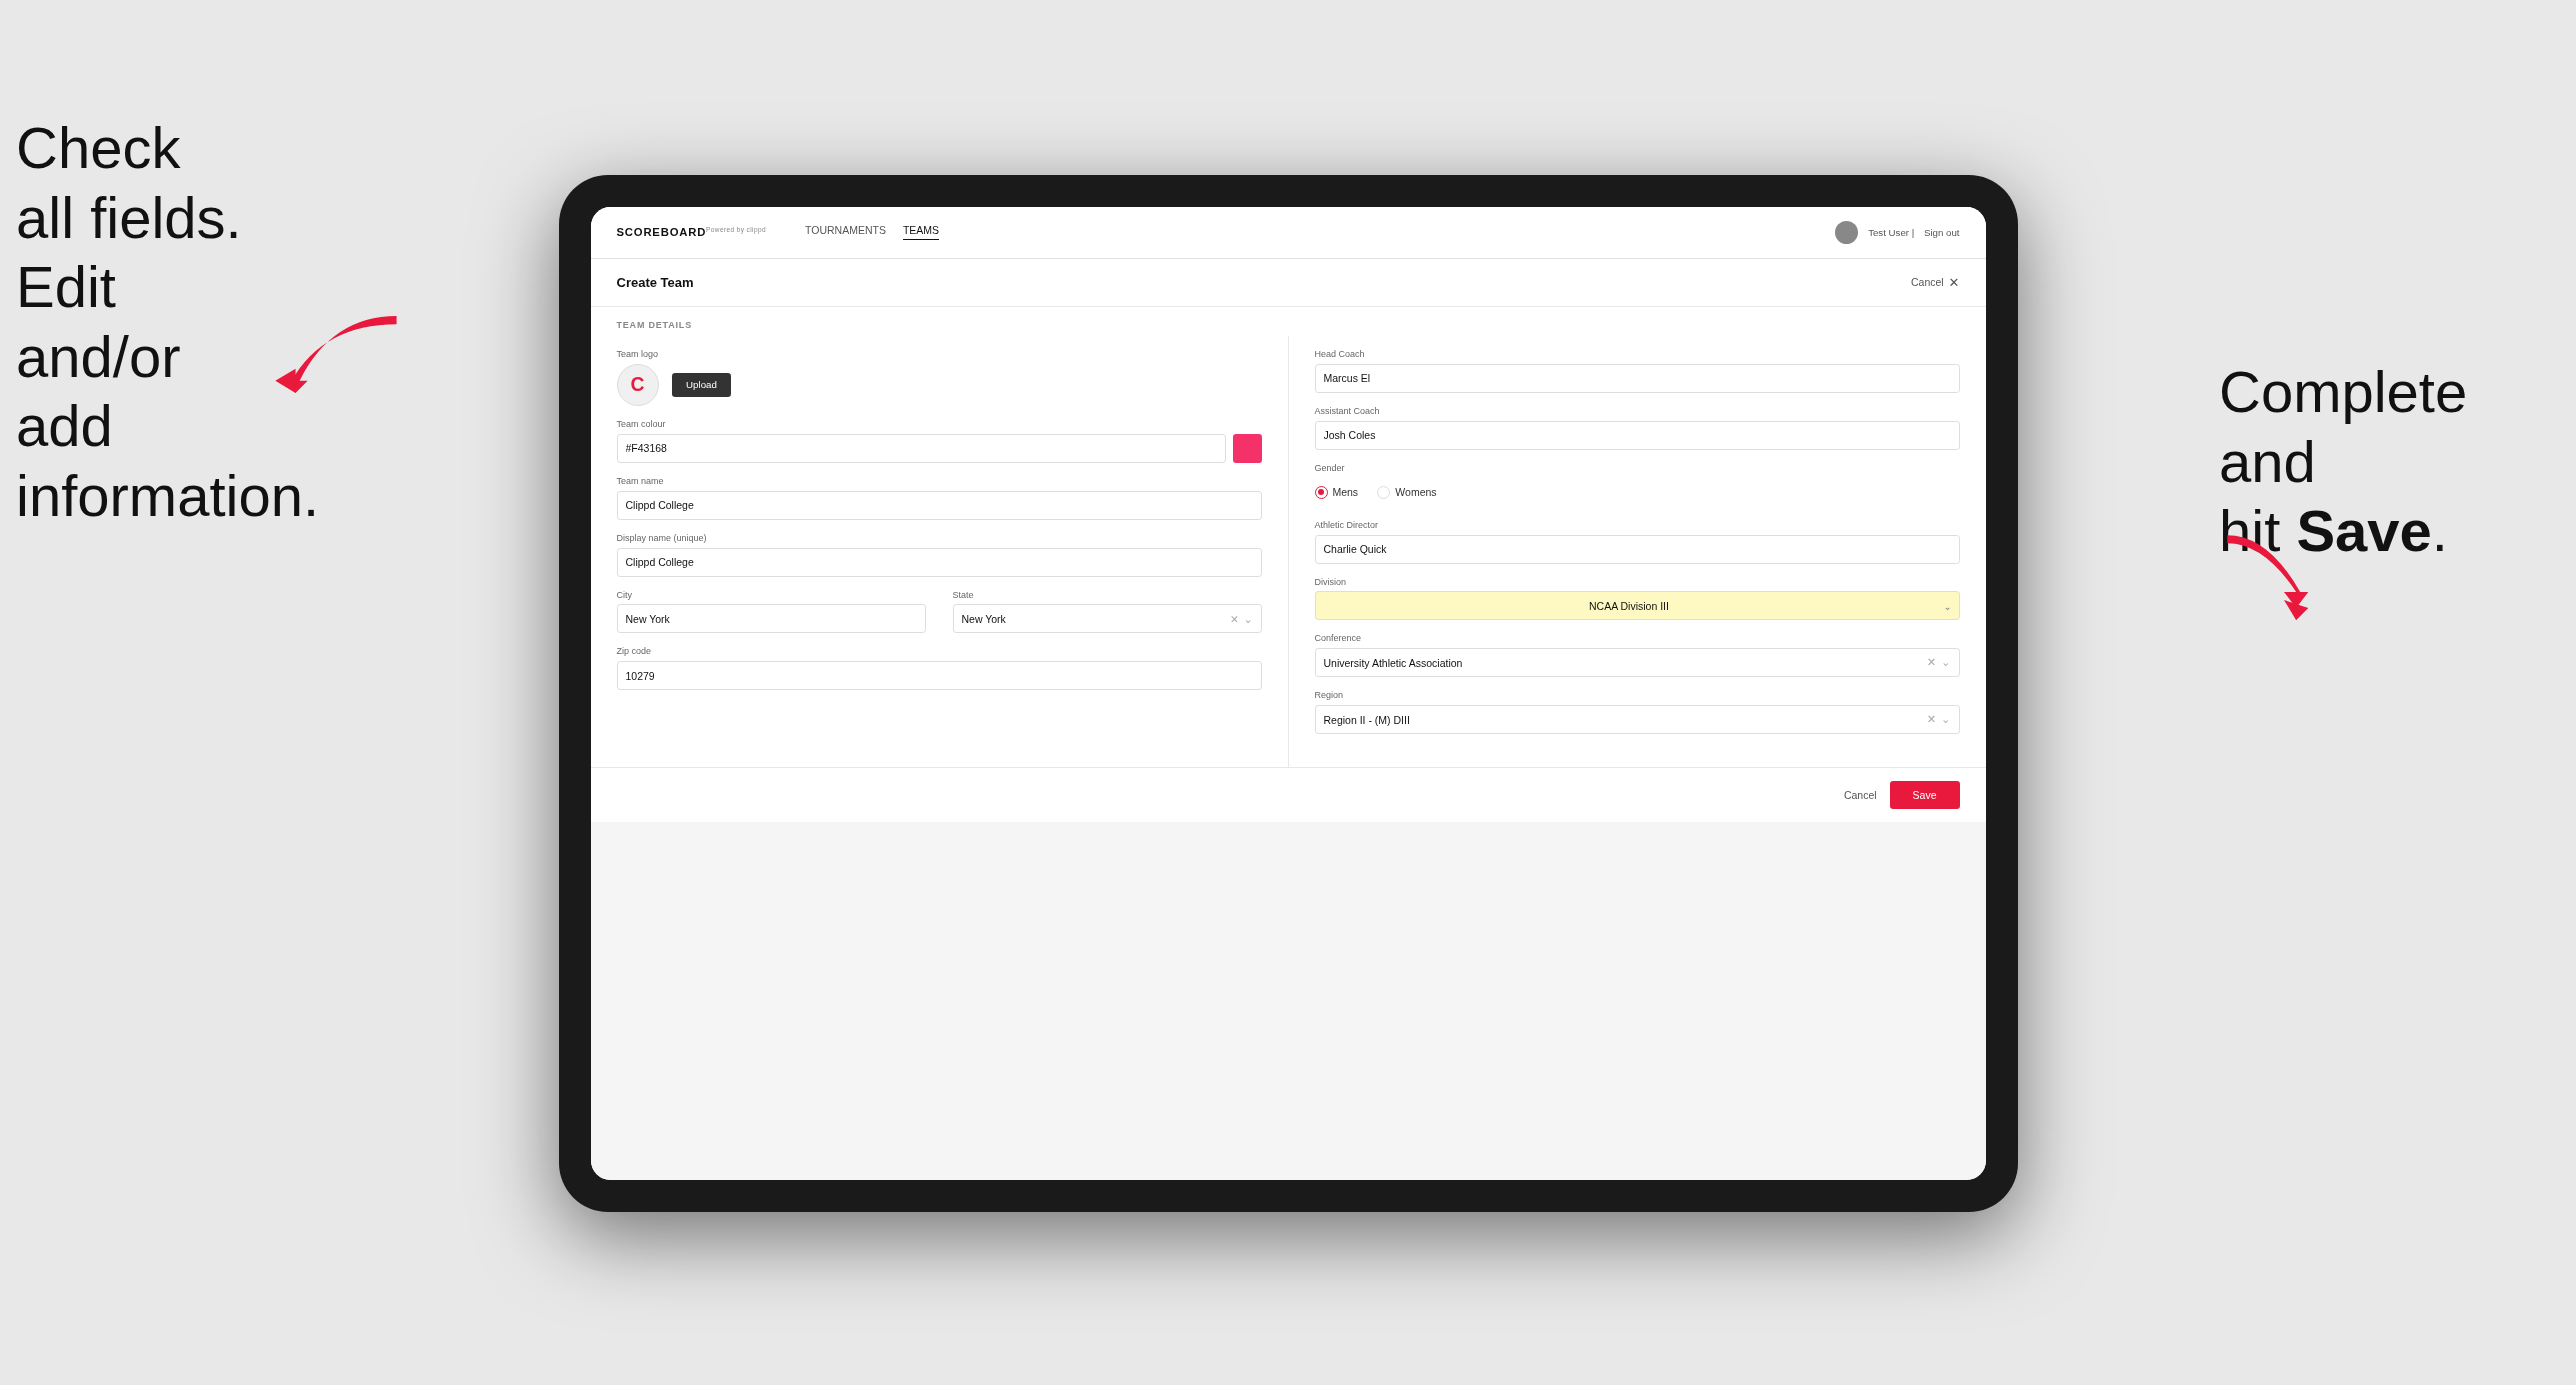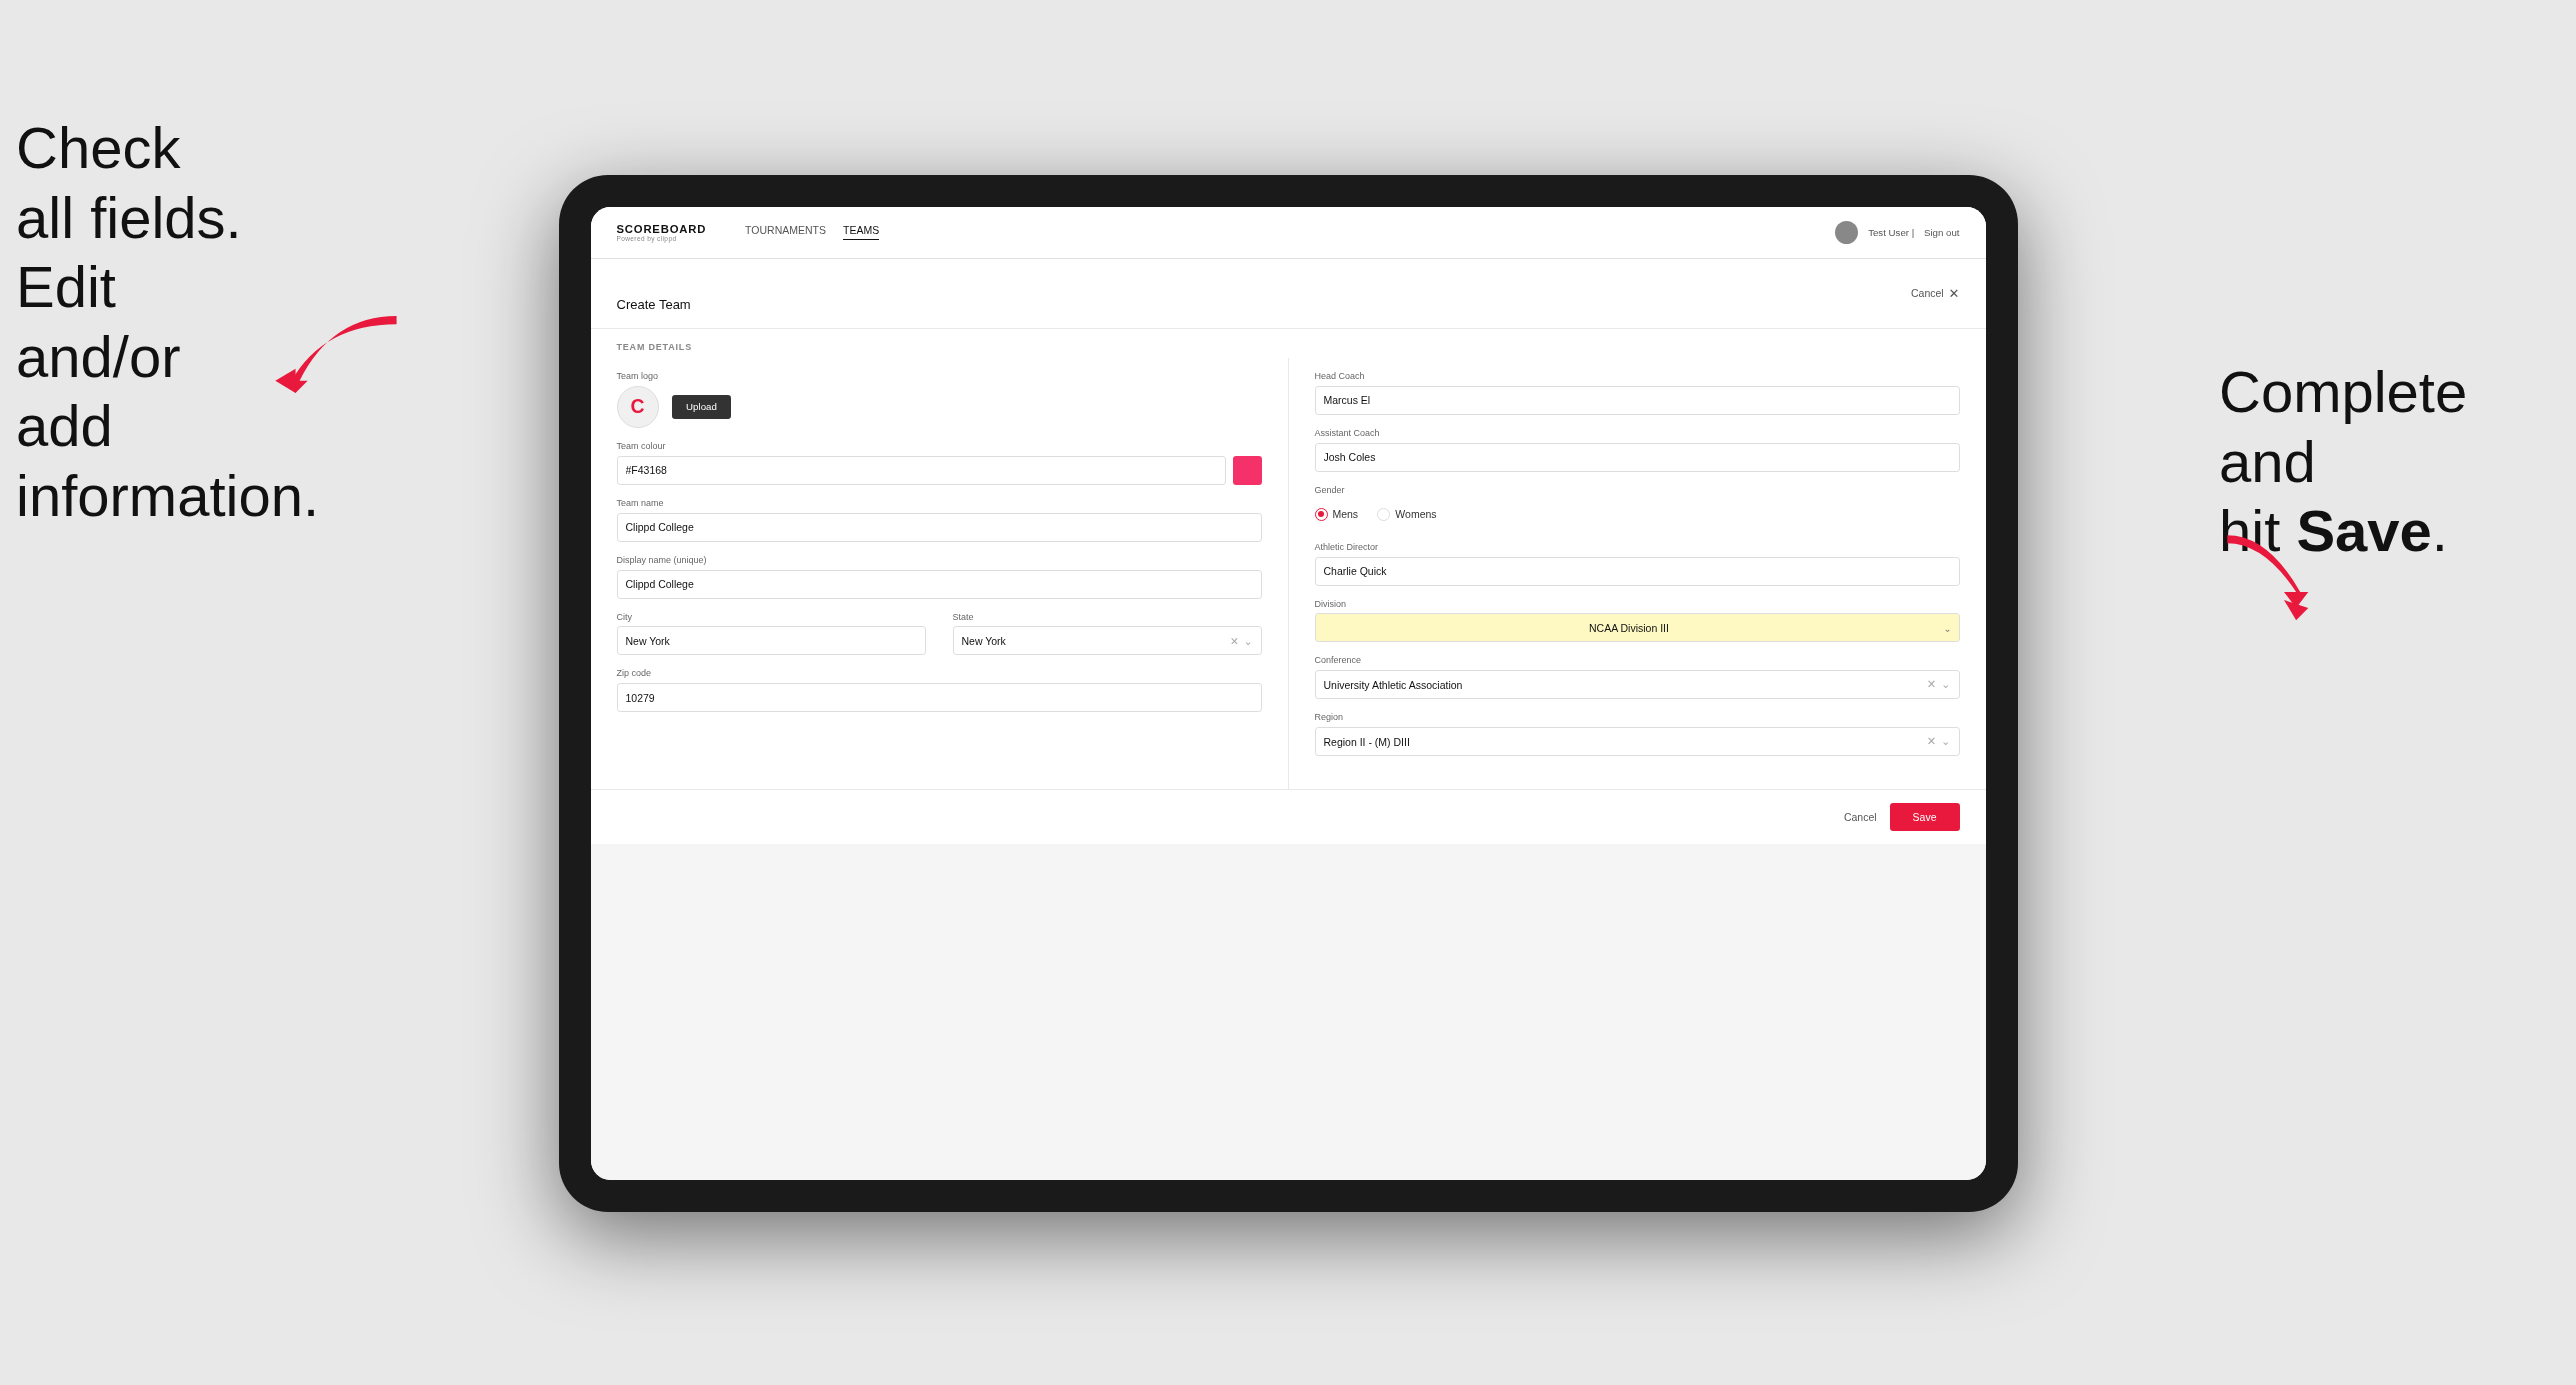--- a/index.html
+++ b/index.html
@@ -69,21 +69,21 @@
       height: 52px;
       display: flex;
       align-items: center;
       padding: 0 26px;
       border-bottom: 0.8px solid #e0e0e0;
       flex-shrink: 0;
     }
 
     .nav-logo {
       display: flex;
-      flex-direction: column;
+      flex-direction: row;
       margin-right: 39px;
     }
 
     .nav-logo-title {
       font-size: 11.3px;
       font-weight: 700;
       letter-spacing: 0.8px;
       color: #111;
     }
 
@@ -145,23 +145,22 @@
     .form-header {
       display: flex;
       justify-content: space-between;
       align-items: center;
       padding: 16px 26px;
       border-bottom: 0.8px solid #e8e8e8;
     }
 
     .form-title {
       font-size: 13px;
-      font-weight: 400;
-      color: #111;
-      margin-top: 22px;
+      font-weight: 700;
+      color: #111;
     }
 
     .form-cancel {
       display: flex;
       align-items: center;
       gap: 4.9px;
       font-size: 10.5px;
       color: #555;
       cursor: pointer;
     }

